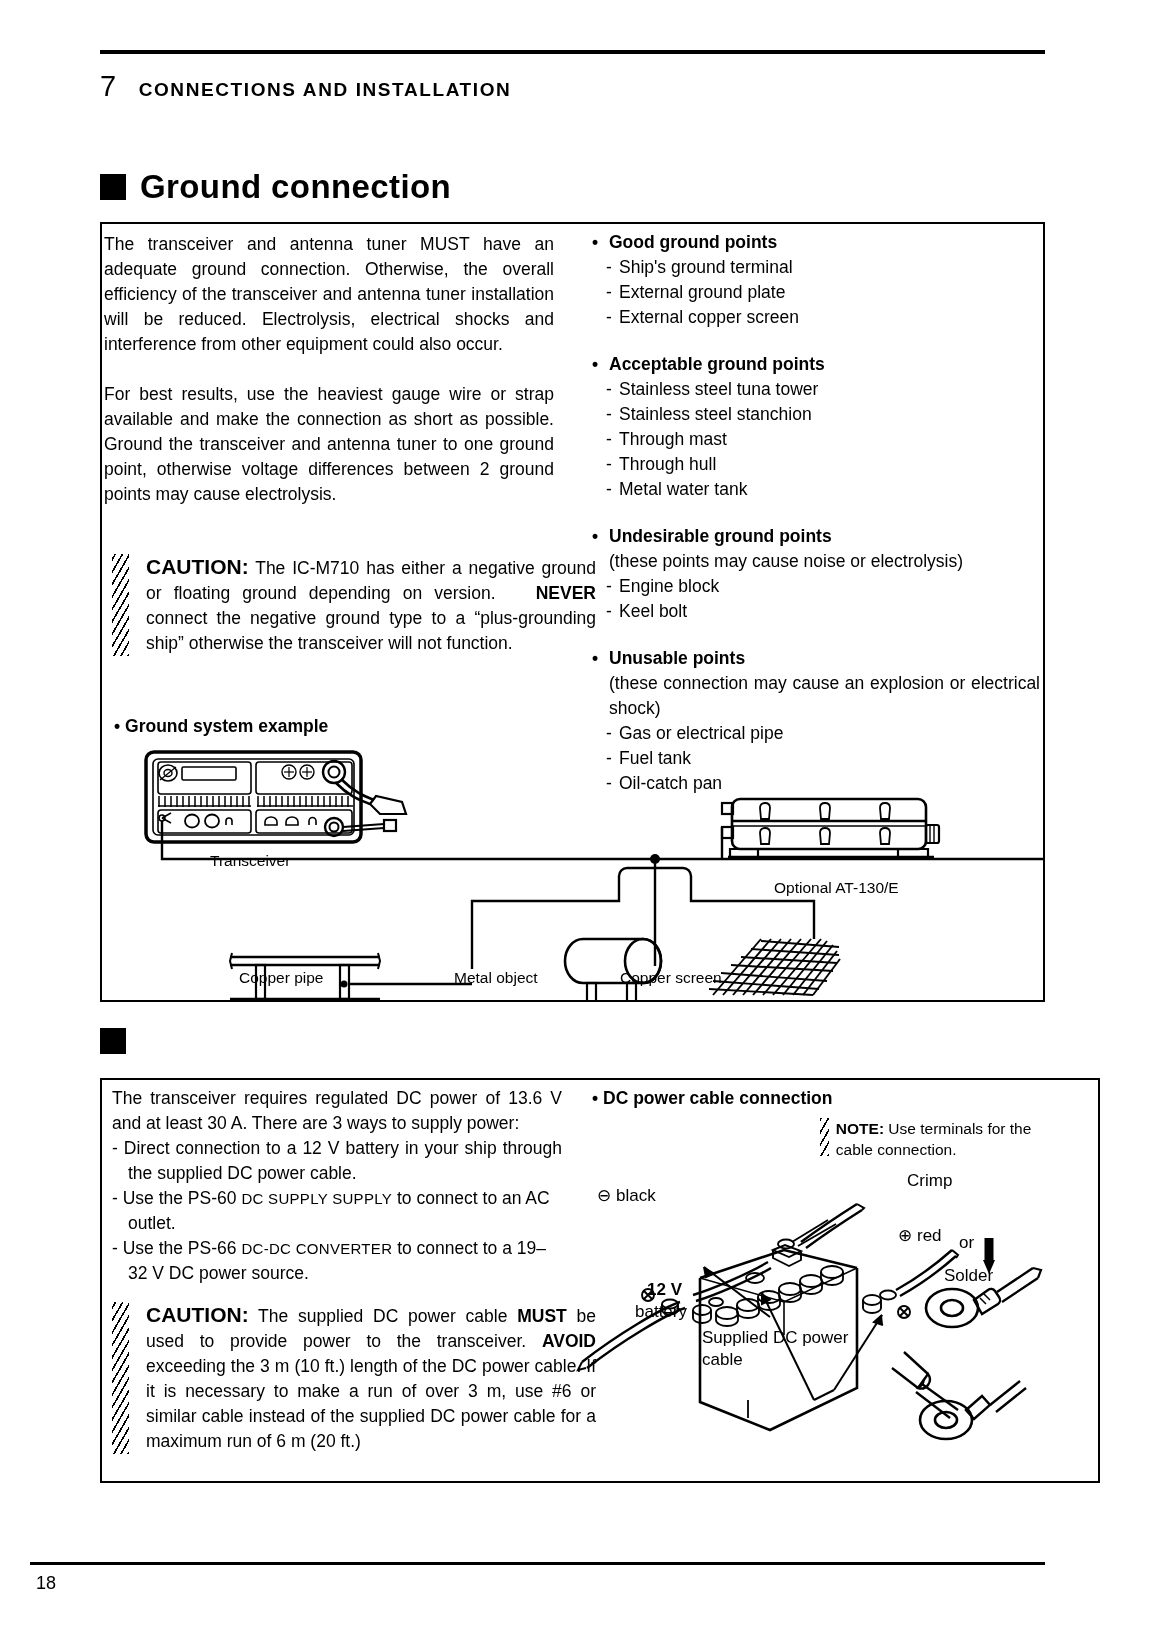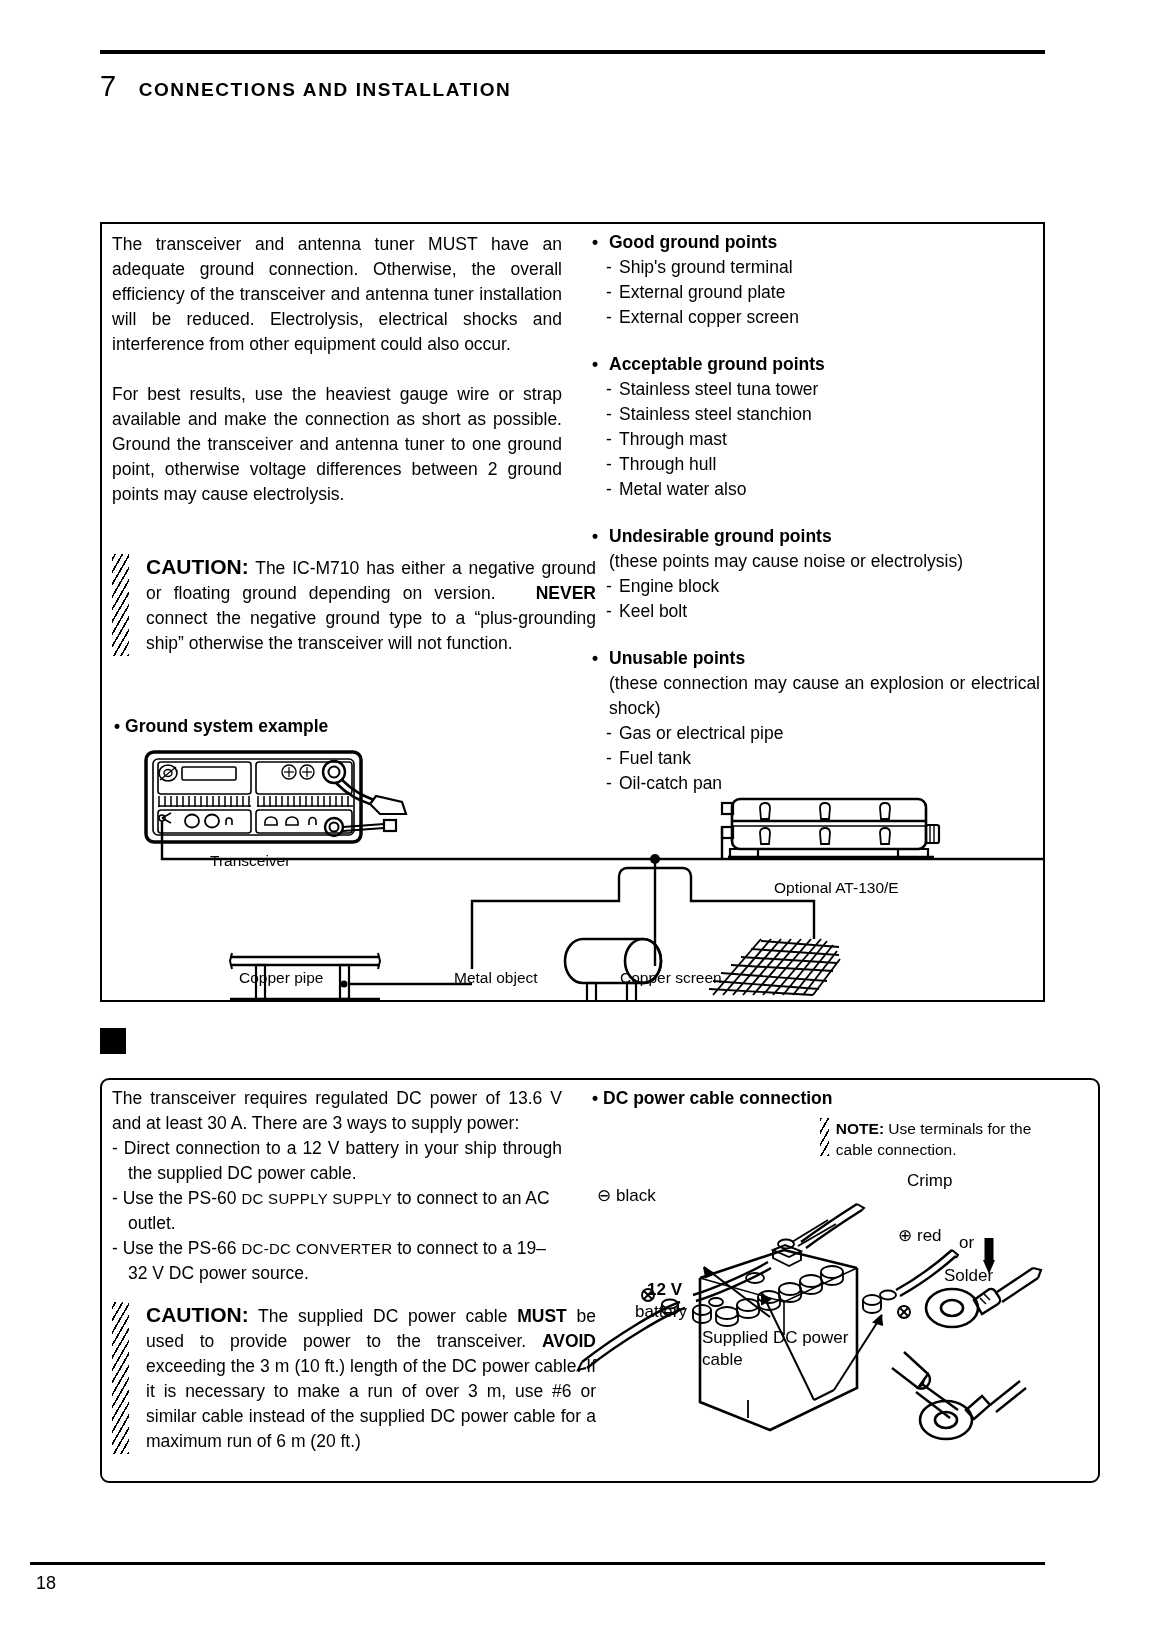--- a/index.html
+++ b/index.html
@@ -191,24 +191,28 @@
 <body>
 
 <div class="page">
 
   <div class="top-rule"></div>
   <div class="chapter-row">
     <span class="chapter-num">7</span>
     <span class="chapter-title">CONNECTIONS AND INSTALLATION</span>
   </div>
 
+  <div class="sec-head" style="left:100px; top:168px;">
+    <span class="sec-square"></span>
+    <span class="sec-title">Ground connection</span>
+  </div>
 
   <div class="box" style="left:100px; top:222px; width:945px; height:780px;">
 
-    <div style="position:absolute; left:10px; top:8px; width:450px;">
+    <div style="position:absolute; left:2px; top:8px; width:450px;">
       <div class="para">The transceiver and antenna tuner MUST have an adequate ground connection.  Otherwise, the overall efficiency of the transceiver and antenna tuner installation will be reduced.   Electrolysis, electrical shocks and interference from other equipment could also occur.</div>
       <div class="para" style="margin-top:25px;">For best results, use the heaviest gauge wire or strap available and make the connection as short as possible.  Ground the transceiver and antenna tuner to one ground point, otherwise voltage differences between 2 ground points may cause electrolysis.</div>
     </div>
 
     <div class="caution" style="position:absolute; left:10px; top:330px; width:450px;">
       <span class="hatch"></span>
       <div class="para"><span style="font-weight:bold; font-size:21px;">CAUTION:</span><span> The IC-M710 has either a negative ground or floating ground depending on version. </span><span style="font-weight:bold;margin-left:28px;">NEVER</span><span> connect the negative ground type to a “plus-grounding ship” otherwise the transceiver will not function.</span></div>
     </div>
 
     <div style="position:absolute; left:490px; top:6px; width:448px;">
@@ -248,21 +252,21 @@
         <div class="grp-item">
           <span class="dash">-</span>
           <span>Through mast</span>
         </div>
         <div class="grp-item">
           <span class="dash">-</span>
           <span>Through hull</span>
         </div>
         <div class="grp-item">
           <span class="dash">-</span>
-          <span>Metal water also</span>
+          <span>Metal water tank</span>
         </div>
       </div>
 
       <div class="grp">
         <div class="grp-head">
           <span class="bullet">•</span>
           <span>Undesirable ground points</span>
         </div>
         <div class="grp-note">(these points may cause noise or electrolysis)</div>
         <div class="grp-item">
@@ -441,21 +445,21 @@
     <div class="dlabel" style="left:672px; top:655px;">Optional AT-130/E</div>
     <div class="dlabel" style="left:137px; top:745px;">Copper pipe</div>
     <div class="dlabel" style="left:352px; top:745px;">Metal object</div>
     <div class="dlabel" style="left:518px; top:745px;">Copper screen</div>
   </div>
 
   <div class="sec-head" style="left:100px; top:1028px;">
     <span class="sec-square"></span>
   </div>
 
-  <div class="box" style="left:100px; top:1078px; width:1000px; height:405px;border-radius:9px;">
+  <div class="box" style="left:100px; top:1078px; width:1000px; height:405px;">
 
     <div style="position:absolute; left:10px; top:6px; width:450px;">
       <div class="para">The transceiver requires regulated DC power of 13.6 V and at least 30 A.   There are 3 ways to supply power:</div>
 
       <div class="para" style="padding-left:16px; text-indent:-16px; margin-top:0px;">- <span>Direct connection to a 12 V battery in your ship through the supplied DC power cable.</span></div>
 
       <div class="para nj" style="padding-left:16px; text-indent:-16px;">- Use the PS-60 <span style="font-size:15px; letter-spacing:0.3px;">DC SUPPLY SUPPLY</span> to connect to an AC outlet.</div>
 
       <div class="para nj" style="padding-left:16px; text-indent:-16px;">- Use the PS-66 <span style="font-size:15px; letter-spacing:0.3px;">DC-DC CONVERTER</span> to connect to a 19–32 V DC power source.</div>
     </div>

